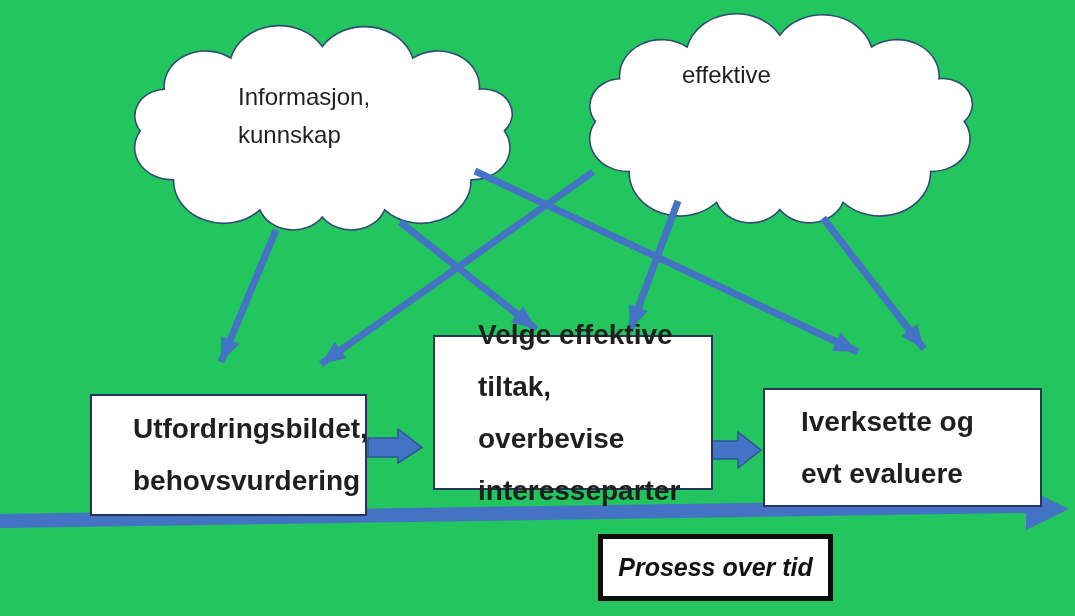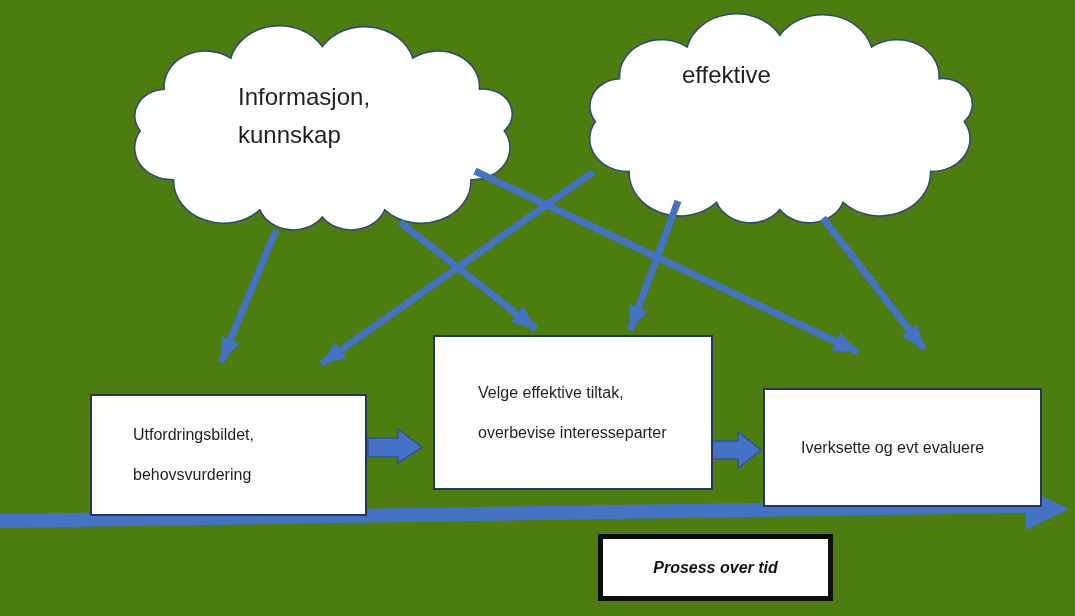--- a/index.html
+++ b/index.html
@@ -1,19 +1,19 @@
 <!DOCTYPE html>
 <html><head>
 <meta charset="utf-8">
 <style>
   html,body{margin:0;padding:0;background:#fff;}
   .stage{
     position:relative;
     width:1075px;height:616px;
-    background:#4d7c0f;
+    background:#22c55e;
     font-family:"Liberation Sans", sans-serif;
     color:#1f1f1f;
     overflow:hidden;
   }
   .layer{position:absolute;left:0;top:0;}
   .cloud{fill:#ffffff;stroke:#2F4A76;stroke-width:1.6;vector-effect:non-scaling-stroke;}
   .cloud-text{
     position:absolute;
     font-size:24px;line-height:38px;
     white-space:nowrap;
@@ -25,37 +25,37 @@
     text-decoration-thickness:3px;
     text-underline-offset:3px;
   }
   .box{
     position:absolute;
     box-sizing:border-box;
     border:2px solid #24375B;
     background:#ffffff;
     display:flex;align-items:center;
   }
-  .box .txt{font-size:16px;line-height:40px;}
+  .box .txt{font-size:28px;line-height:52px;font-weight:bold;}
   #box1{left:90px;top:394px;width:277px;height:122px;padding-left:41px;}
   #box1 .txt{width:225px;}
   #box2{left:433px;top:335px;width:280px;height:155px;padding-left:43px;}
   #box2 .txt{width:205px;}
   #box3{left:763px;top:368px;width:279px;height:119px;padding-left:36px;margin-top:20px;}
   #box3 .txt{width:195px;}
   .timeline-box{
     position:absolute;
     left:598px;top:534px;width:235px;height:67px;
     box-sizing:border-box;
     border:5px solid #0d0d0d;
     background:#ffffff;
     display:flex;align-items:center;justify-content:center;
   }
   .timeline-box .txt{
-    font-size:16px;font-weight:bold;font-style:italic;color:#111;
+    font-size:25px;font-weight:bold;font-style:italic;color:#111;
   }
 </style>
 </head>
 <body>
 
 <div class="stage">
 
   <svg class="layer" width="1075" height="616" viewBox="0 0 1075 616">
     <defs>
       <marker id="ah" markerUnits="userSpaceOnUse" markerWidth="28" markerHeight="24" refX="25" refY="11" orient="auto">

